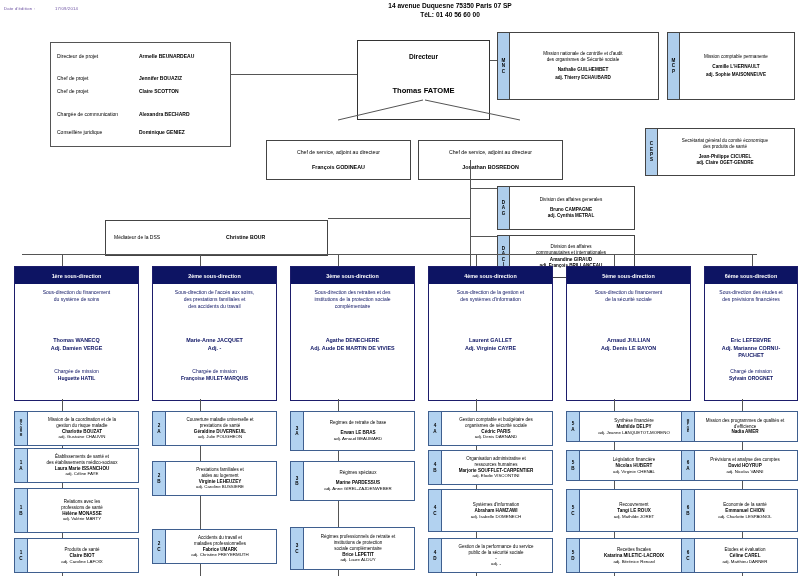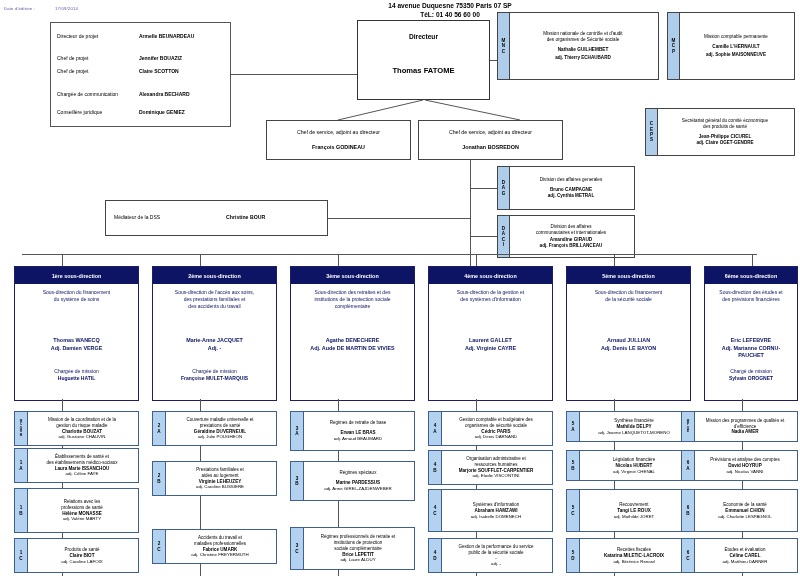--- a/index.html
+++ b/index.html
@@ -1,21 +1,21 @@
 <!DOCTYPE html>
 <html><head>
 <meta charset="utf-8">
 <style>
   html,body{margin:0;padding:0;}
   body{
     width:800px;height:576px;background:#ffffff;position:relative;overflow:hidden;
     font-family:"Liberation Sans","DejaVu Sans",sans-serif;color:#000;
   }
   .abs{position:absolute;box-sizing:border-box;}
-  .box{position:absolute;box-sizing:border-box;border:1px solid #555;background:#fff;}
+  .box{position:absolute;box-sizing:border-box;border:1px solid #555;background:#fff;margin-top:20px;}
   .ln{position:absolute;background:#555;}
   .h{height:1px;}
   .v{width:1px;}
 
   
   #edition{left:4px;top:6px;font-size:4.2px;color:#6a4fa0;letter-spacing:.2px;}
   #edition .val{margin-left:20px;}
 
   
   #addr{left:300px;top:2px;width:300px;text-align:center;font-size:6.6px;font-weight:bold;line-height:8.5px;}

